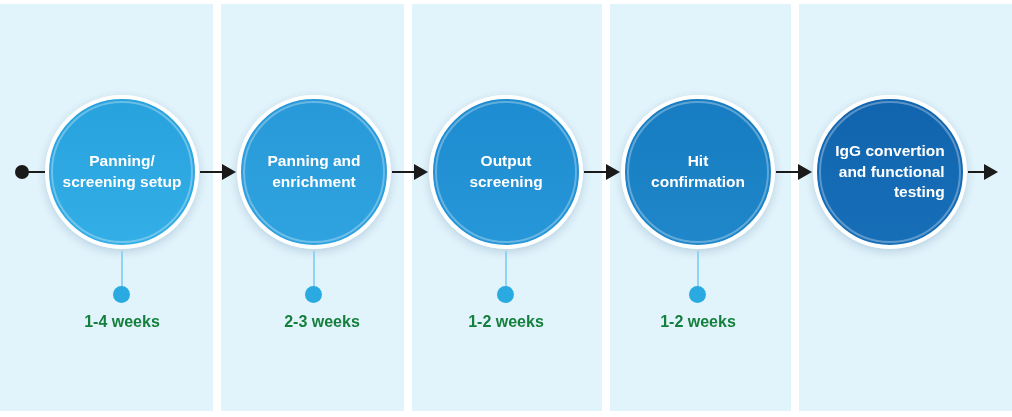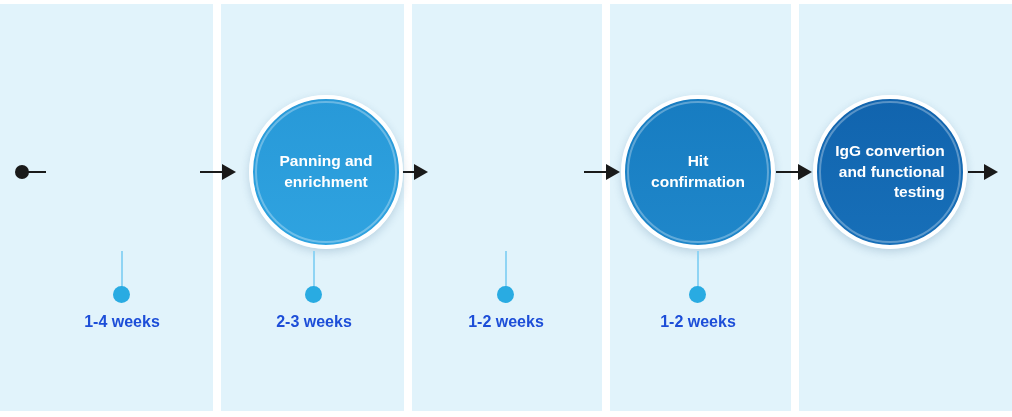--- a/index.html
+++ b/index.html
@@ -49,21 +49,21 @@
   }
   .circle::before {
     content: '';
     position: absolute;
     inset: 2px;
     border-radius: 50%;
     border: 2px solid rgba(255, 255, 255, 0.30);
     pointer-events: none;
   }
   .c0 { left: 45px; }
-  .c1 { left: 249px; text-align: center; }
+  .c1 { left: 237px; text-align: center; }
   .c2 { left: 429px; }
   .c3 { left: 621px; }
   .c4 { left: 813px; text-align: right; }
 
   
   .arrow {
     position: absolute;
     top: 171px;
     height: 2px;
     background: #1a1a1a;
@@ -118,26 +118,26 @@
     width: 17px;
     height: 17px;
     border-radius: 50%;
     background: #29abe2;
   }
   .duration {
     position: absolute;
     top: 313px;
     width: 160px;
     text-align: center;
-    color: #1d4ed8;
+    color: #15803d;
     font-weight: bold;
     font-size: 16px;
   }
   .sl0 { left: 121px; } .sd0 { left: 113px; } .du0 { left: 42px;  }
-  .sl1 { left: 313px; } .sd1 { left: 305px; } .du1 { left: 234px; }
+  .sl1 { left: 313px; } .sd1 { left: 305px; } .du1 { left: 242px; }
   .sl2 { left: 505px; } .sd2 { left: 497px; } .du2 { left: 426px; }
   .sl3 { left: 697px; } .sd3 { left: 689px; } .du3 { left: 618px; }
 </style>
 </head>
 <body>
 
 <div class="canvas">
 
   <div class="panel panel-0"></div>
   <div class="panel panel-1"></div>
@@ -147,23 +147,31 @@
 
   <div class="start-dot"></div>
   <div class="start-line"></div>
 
   <div class="arrow a0"></div>
   <div class="arrow a1"></div>
   <div class="arrow a2"></div>
   <div class="arrow a3"></div>
   <div class="arrow a4"></div>
 
+  <div class="circle c0" style="background: linear-gradient(rgb(40, 162, 221) 0%, rgb(51, 174, 230) 100%);">
+    <span>Panning/
+screening setup</span>
+  </div>
   <div class="circle c1" style="background: linear-gradient(rgb(40, 153, 216) 0%, rgb(47, 163, 224) 100%);">
     <span>Panning and
 enrichment</span>
+  </div>
+  <div class="circle c2" style="background: linear-gradient(rgb(30, 140, 208) 0%, rgb(38, 151, 216) 100%);">
+    <span>Output
+screening</span>
   </div>
   <div class="circle c3" style="background: linear-gradient(rgb(23, 124, 193) 0%, rgb(31, 135, 202) 100%); justify-content: center;">
     <span>Hit
 confirmation</span>
   </div>
   <div class="circle c4" style="background: linear-gradient(rgb(17, 100, 174) 0%, rgb(23, 111, 184) 100%);">
     <span>IgG convertion
 and functional
 testing</span>
   </div>

